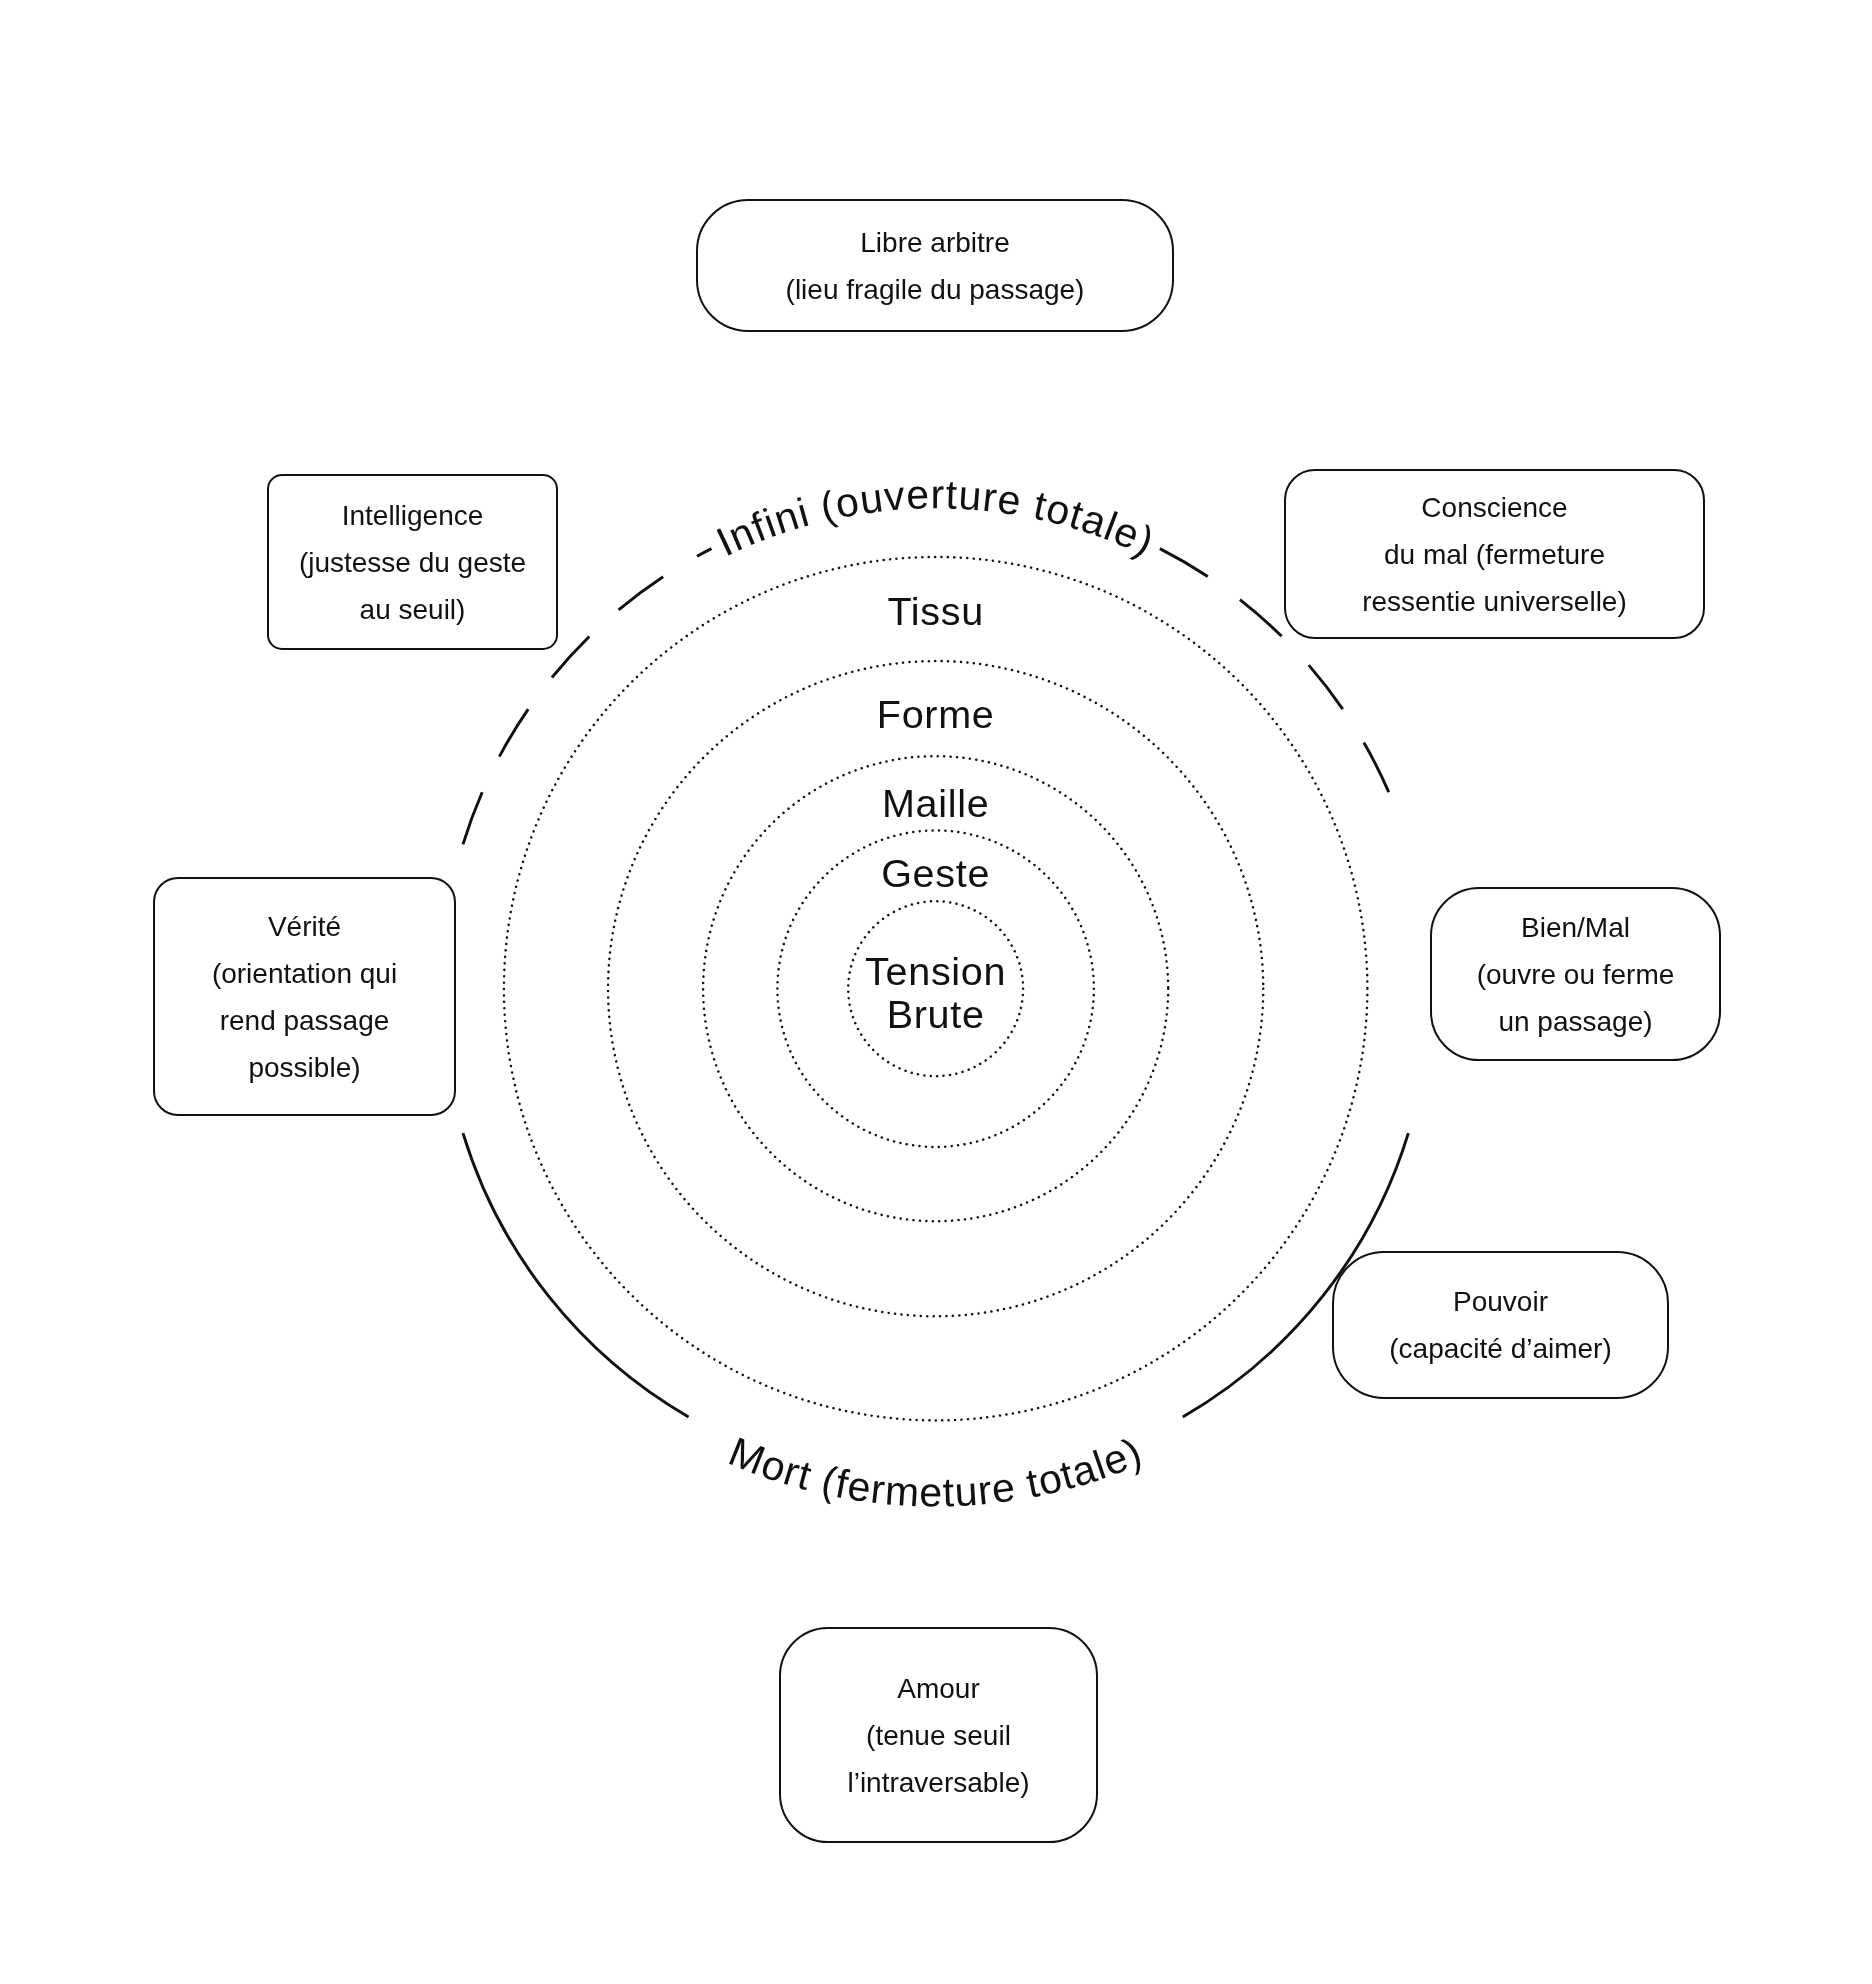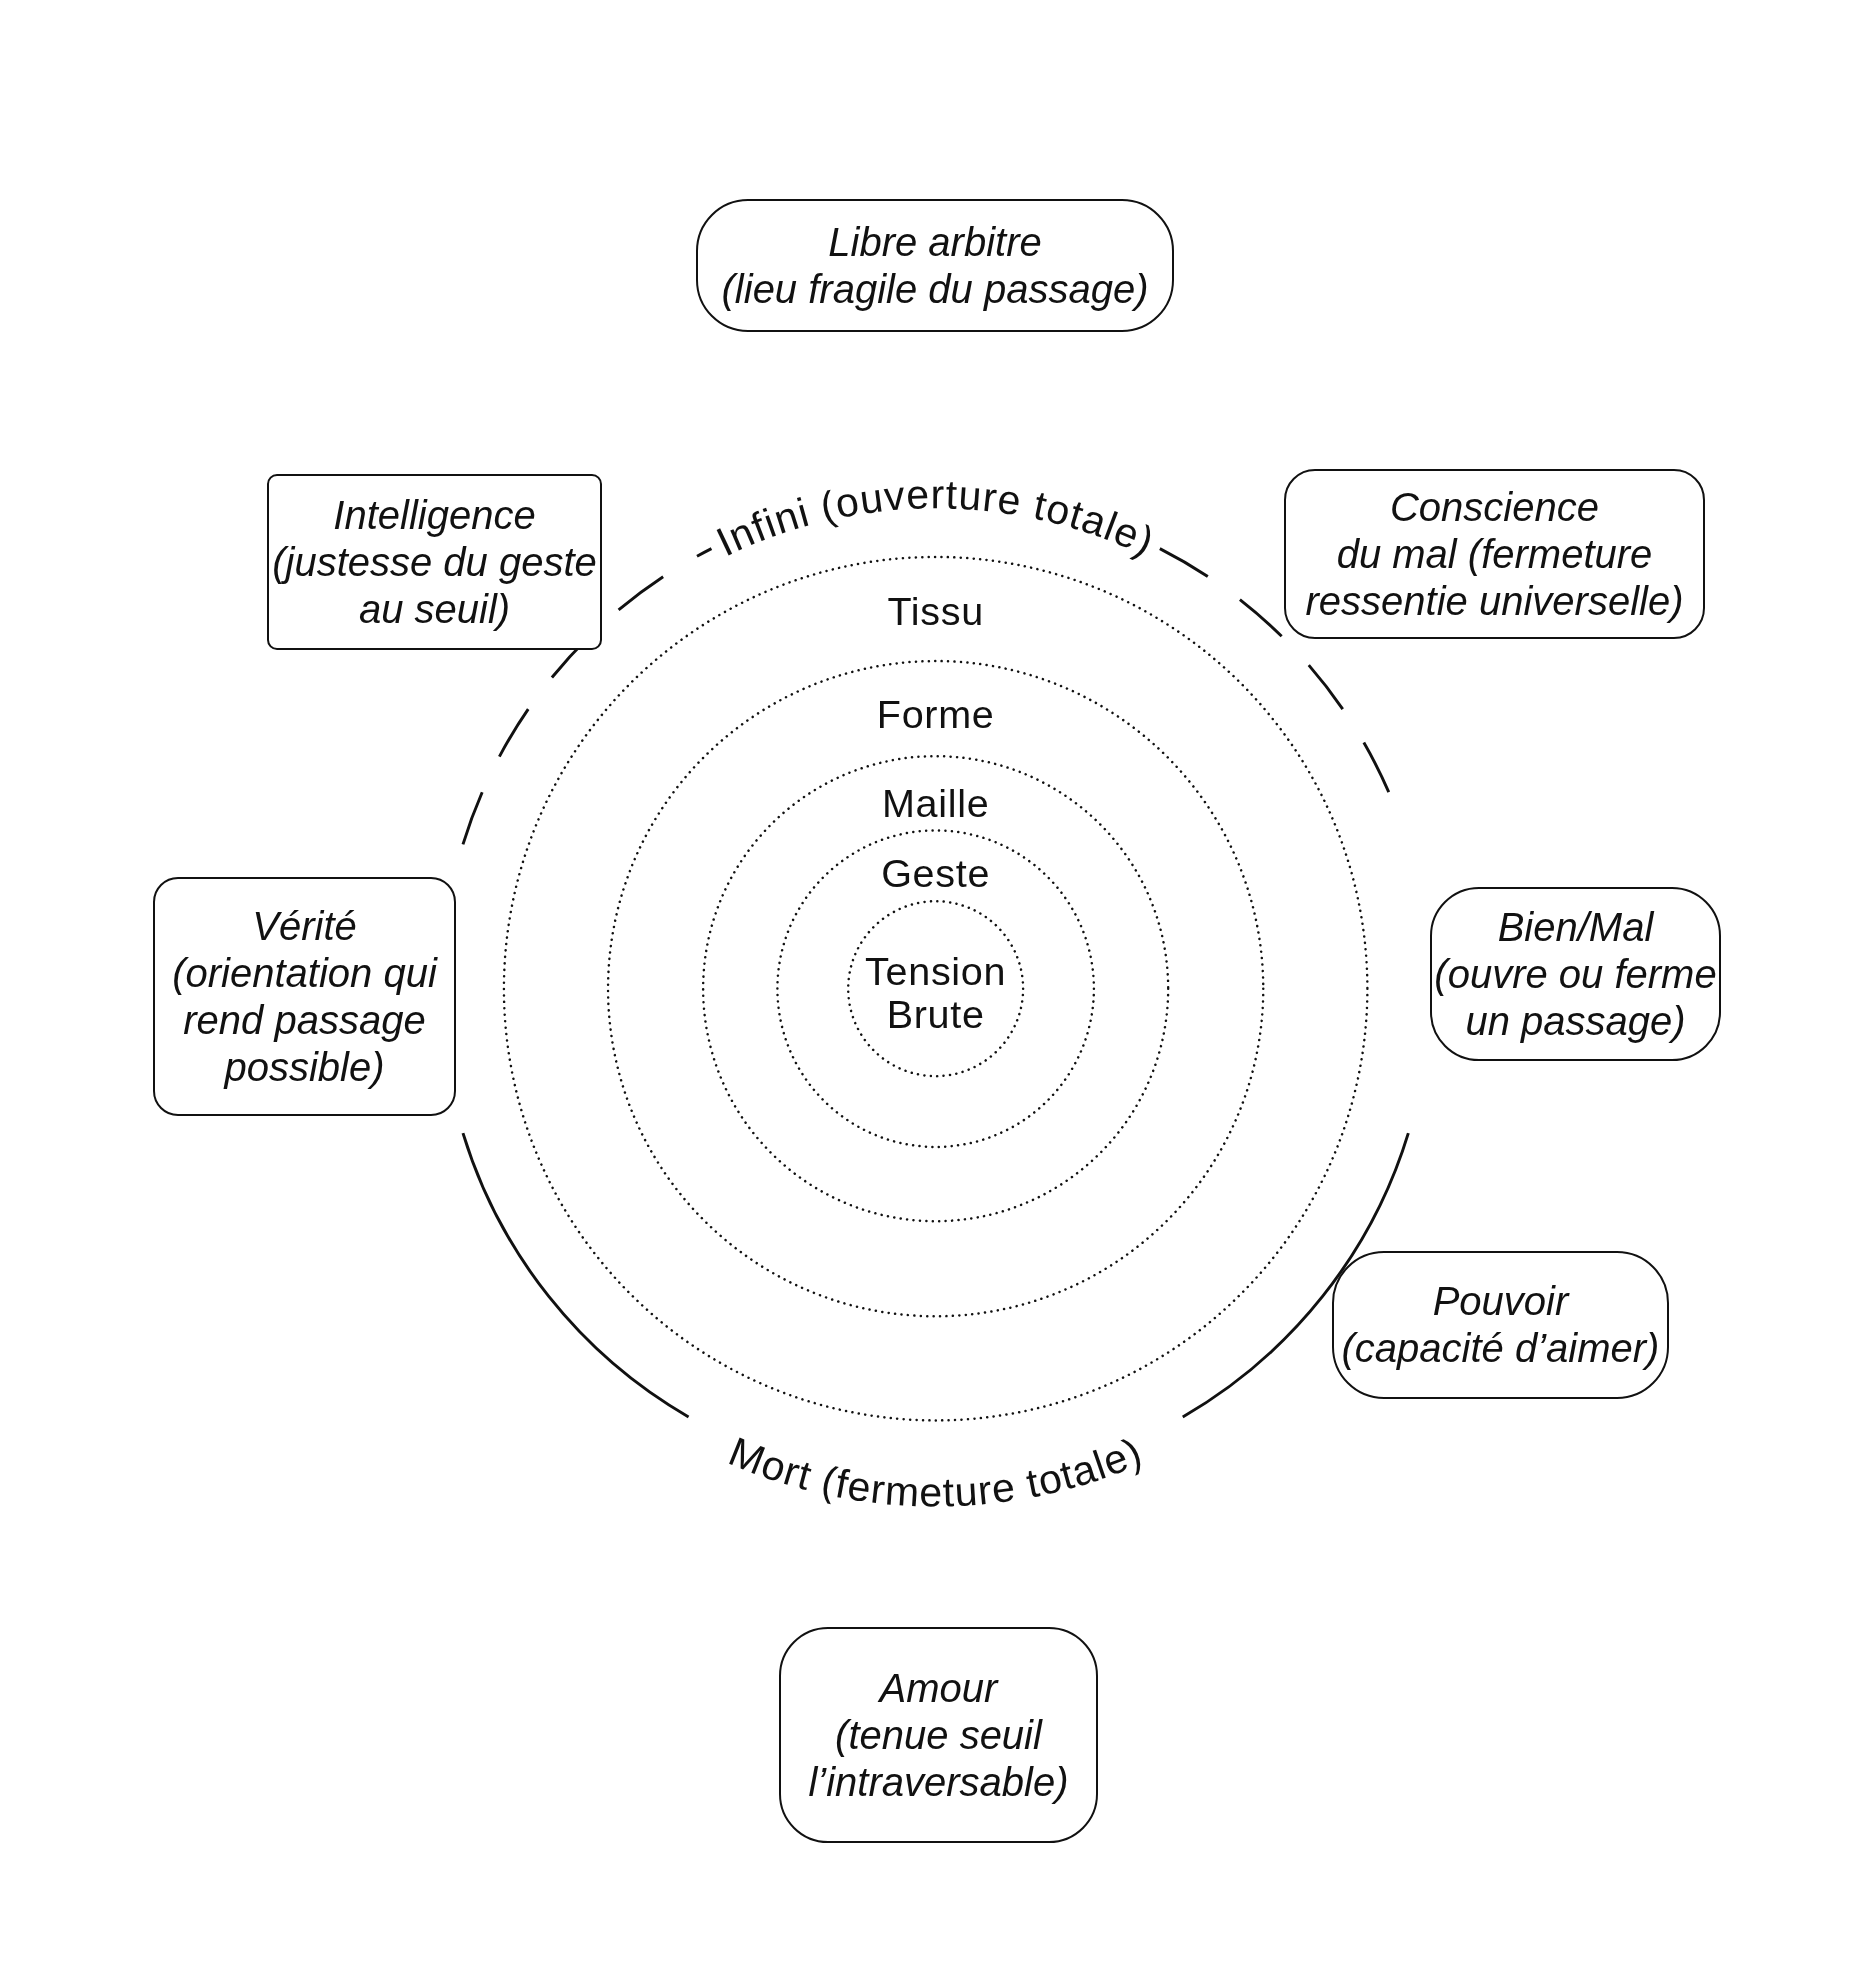--- a/index.html
+++ b/index.html
@@ -59,23 +59,22 @@
     box-sizing: border-box;
     border: 2.1px solid #111111;
     background: #ffffff;
     display: flex;
     flex-direction: column;
     align-items: center;
     justify-content: center;
     text-align: center;
   }
   .callout .line {
-    font-style: italic;
     font-weight: 500;
-    font-size: 40px;
+    font-size: 28px;
     line-height: 47px;
     color: #111111;
     white-space: nowrap;
   }
 </style>
 </head>
 <body>
 
 <div class="stage">
 
@@ -110,21 +109,21 @@
     <text class="ring-label" x="1348" y="1258" dominant-baseline="central">Geste</text>
     <text class="ring-label" x="1348" y="1398" dominant-baseline="central">Tension</text>
     <text class="ring-label" x="1348" y="1460" dominant-baseline="central">Brute</text>
   </svg>
 
   <div class="callout" style="left:696px; top:199px; width:478px; height:133px; border-radius:52px;">
     <div class="line">Libre arbitre</div>
     <div class="line">(lieu fragile du passage)</div>
   </div>
 
-  <div class="callout" style="left:267px; top:474px; width:335px; height:176px; border-radius:10px;">
+  <div class="callout" style="left:267px; top:474px; width:291px; height:176px; border-radius:15px;">
     <div class="line">Intelligence</div>
     <div class="line">(justesse du geste</div>
     <div class="line">au seuil)</div>
   </div>
 
   <div class="callout" style="left:1284px; top:469px; width:421px; height:170px; border-radius:31px;">
     <div class="line">Conscience</div>
     <div class="line">du mal (fermeture</div>
     <div class="line">ressentie universelle)</div>
   </div>

